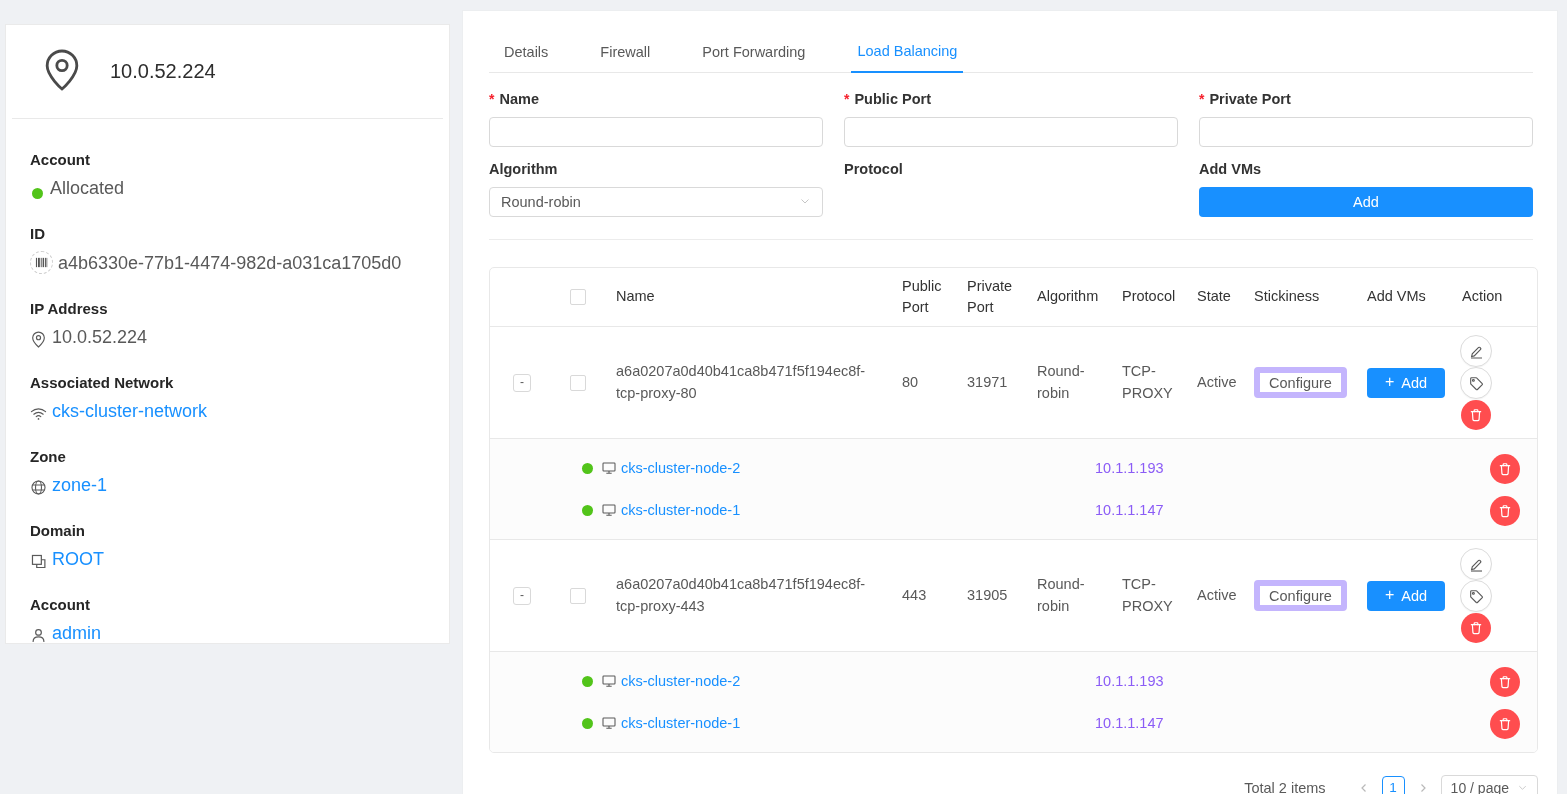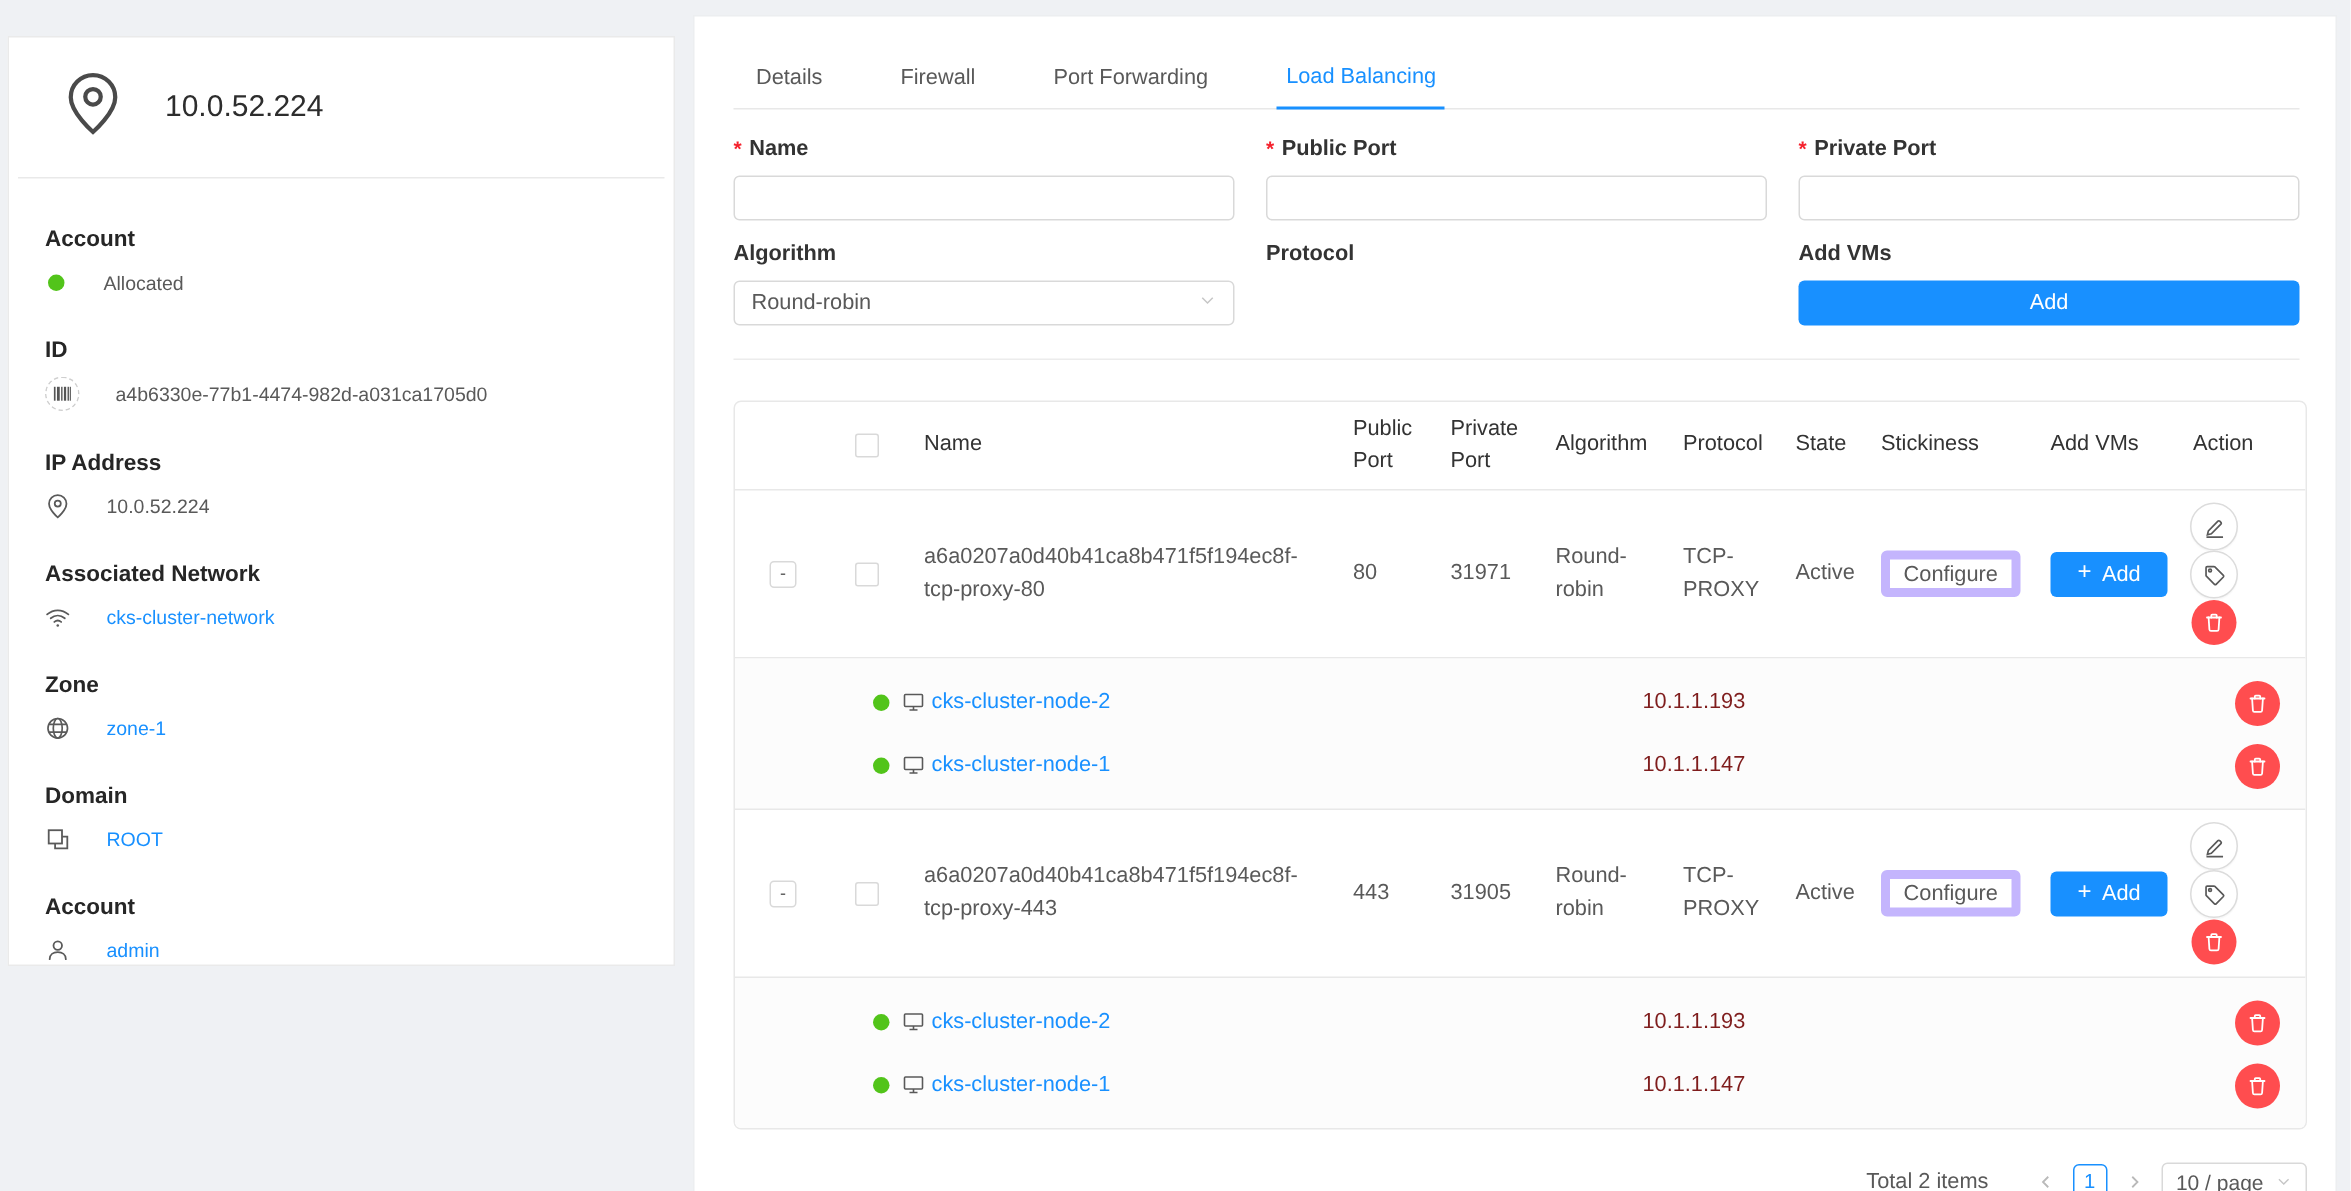--- a/index.html
+++ b/index.html
@@ -18,21 +18,21 @@
     background:#fff; border:1px solid #eaeaea;
     padding:22px 24px;
   }
   .card-header { display:flex; align-items:center; gap:28px; padding-left:12px; height:48px; }
   .card-header svg { width:40px; height:44px; }
   .card-title { font-size:20px; color:#2d2d2d; }
   .card-divider { border:none; border-top:1px solid #e9e9e9; margin:23px -18px 0 -18px; }
   .detail-list { margin-top:32px; }
   .detail-item { margin-bottom:26px; }
   .detail-label { font-weight:bold; font-size:15px; color:#262626; margin-bottom:9px; }
-  .detail-value { display:flex; align-items:center; gap:24px; font-size:13px; color:#595959; min-height:22px; }
+  .detail-value { display:flex; align-items:flex-end; gap:5px; font-size:18px; color:#595959; min-height:22px; }
   .detail-value .icon16 { width:17px; height:17px; flex:0 0 auto; color:#5a5a5a; }
   .detail-value .icon16 svg { width:100%; height:100%; }
   a.blue-link { color:#1890ff; text-decoration:none; cursor:pointer; }
   .status-dot { width:11px; height:11px; border-radius:50%; background:#52c41a; flex:0 0 auto; margin-left:2px; margin-right:2px;}
   .barcode-circle {
     width:23px; height:23px; border-radius:50%; border:1px dashed #cfcfcf;
     display:flex; align-items:center; justify-content:center; flex:0 0 auto;
   }
   
   .right-panel {
@@ -108,21 +108,21 @@
     width:30px; height:30px; border-radius:50%; border:none; background:#ff4d4f;
     display:flex; align-items:center; justify-content:center; cursor:pointer; margin-left:1px; margin-top:1px;
   }
   .danger-btn svg { width:16px; height:16px; }
   
   .expanded { border-bottom:1px solid #e8e8e8; background:#fcfcfc; padding:8px 0; }
   .vm-row { height:42px; display:flex; align-items:center; position:relative; padding-left:92px; }
   .vm-dot { width:11px; height:11px; border-radius:50%; background:#52c41a; flex:0 0 auto; }
   .vm-row .icon16 { width:16px; height:16px; margin-left:8px; margin-right:4px; color:#595959; }
   .vm-row .icon16 svg { width:100%; height:100%; }
-  .vm-ip { position:absolute; left:605px; color:#7f1d1d; }
+  .vm-ip { position:absolute; left:605px; color:#8b5cf6; }
   .vm-del { position:absolute; right:17px; top:6px; }
   .lb-table .expanded:last-child { border-bottom:none; }
   
   .pagination {
     margin-top:22px; width:1049px; display:flex; justify-content:flex-end; align-items:center;
     gap:10px; color:#595959;
   }
   .pg-arrow { background:none; border:none; cursor:pointer; display:flex; align-items:center; padding:2px; }
   .pg-arrow svg { width:12px; height:12px; }
   .pg-page {

